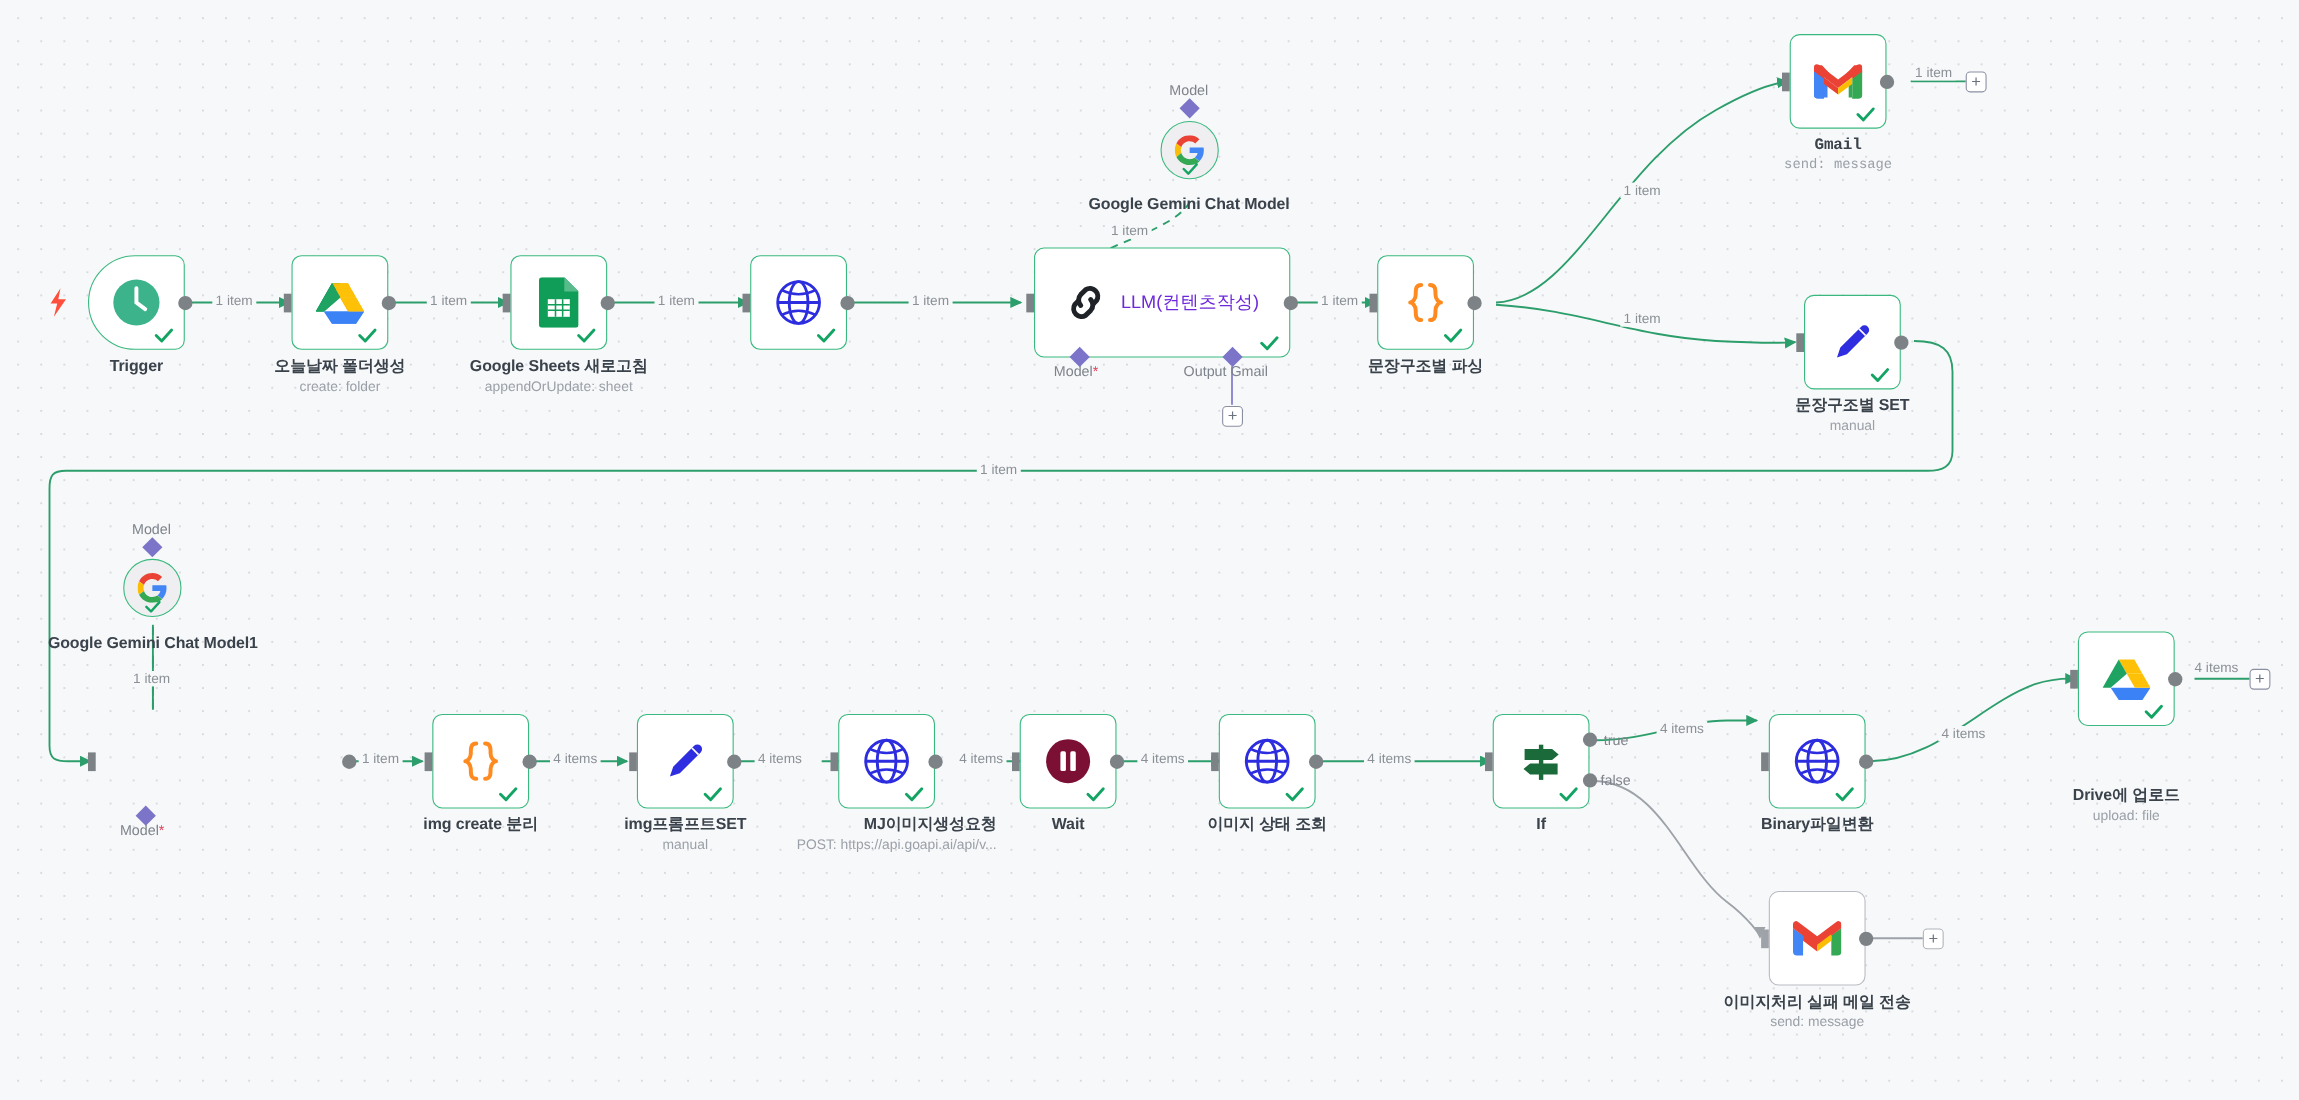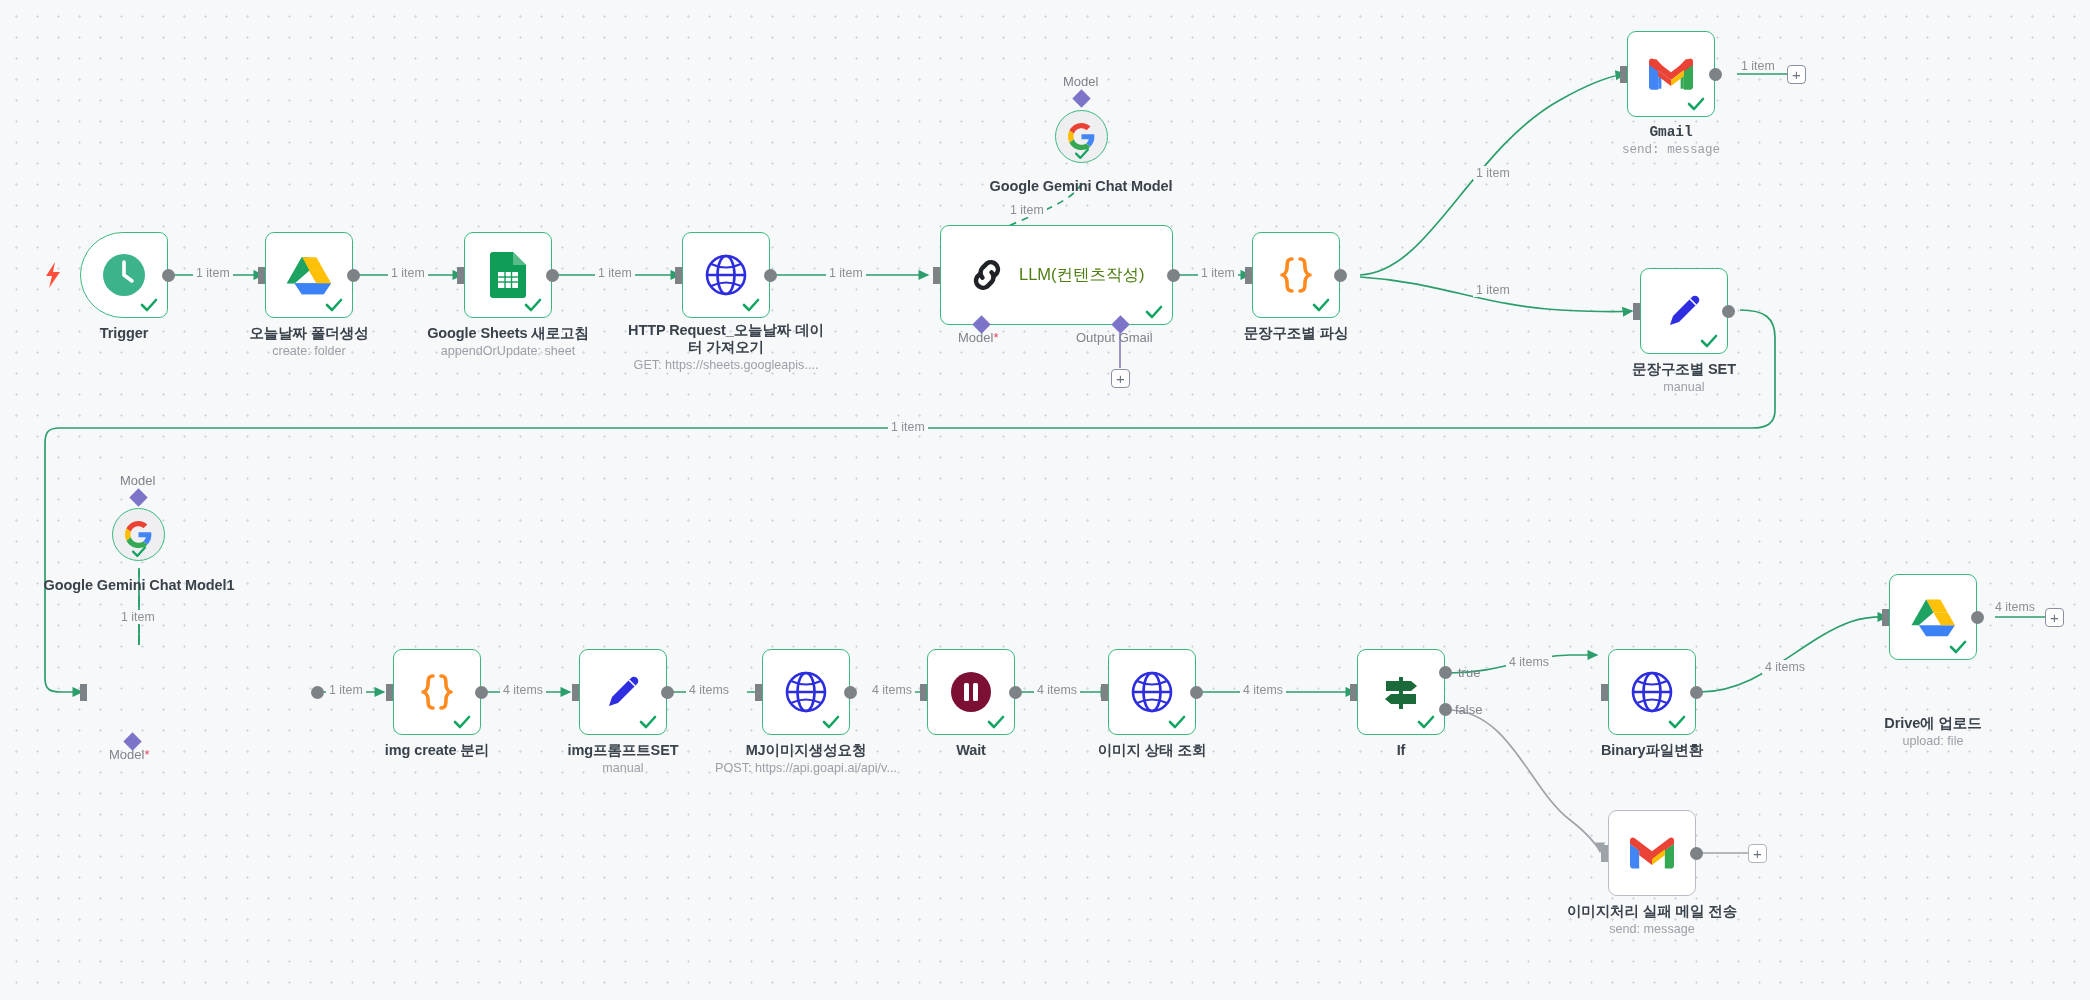--- a/index.html
+++ b/index.html
@@ -34,21 +34,21 @@
   }
   .node.gray { border-color: #b9bcc4; }
   .node.wide { border-radius: 9px; }
   .node-inner {
     display: flex; align-items: center; justify-content: center;
     width: 100%; height: 100%;
     position: relative;
   }
   .node-icon { display: flex; align-items: center; justify-content: center; }
   .node-inline-label {
-    font-size: 16.5px; color: #4d7c0f; font-weight: 400;
+    font-size: 16.5px; color: #6d28d9; font-weight: 400;
     margin-left: 14px; white-space: nowrap;
   }
   .tick {
     position: absolute; right: 8px; bottom: 2px;
     width: 20px; height: 20px; color: #13a463;
     pointer-events: none;
   }
   
   .caption {
     position: absolute;
@@ -264,24 +264,20 @@
           <path d="M7 11 Q22 18 37 11" fill="none" stroke="#2d2de0" stroke-width="2.2"></path>
           <path d="M7 33 Q22 26 37 33" fill="none" stroke="#2d2de0" stroke-width="2.2"></path>
         </svg>
       </span>
       <svg class="tick" viewBox="0 0 20 20">
           <path d="M3 10 L8 15 L17 5" stroke="currentColor" stroke-width="2.6" fill="none" stroke-linecap="round" stroke-linejoin="round"></path>
         </svg>
     </div>
   </div>
   <div class="dot-out" style="left:764px; top:269px;"></div>
-  <div class="caption" style="left:626px; top:322px; width:200px;">
-    <div class="title">HTTP Request_오늘날짜 데이터 가져오기</div>
-    <div class="subtitle">GET: https://sheets.googleapis....</div>
-  </div>
   <div class="edge-label" style="left:595px; top:266px;">1 item</div>
 
   <div class="port-label" style="left:1063px; top:74px;">Model</div>
   <div class="diamond" style="left:1075px; top:92px;"></div>
   <div class="circle-node" style="left:1055px; top:110px;">
     <span class="node-icon">
       <svg width="27" height="27" viewBox="0 0 48 48">
         <path fill="#EA4335" d="M24 9.5c3.5 0 6.6 1.2 9 3.6l6.8-6.8C35.6 2.4 30.2 0 24 0 14.6 0 6.5 5.4 2.6 13.2l7.9 6.1C12.4 13.4 17.7 9.5 24 9.5z"></path>
         <path fill="#4285F4" d="M46.9 24.5c0-1.6-.15-3.2-.43-4.7H24v9h12.9c-.56 2.9-2.2 5.4-4.7 7.1l7.6 5.9c4.4-4.1 7.1-10.2 7.1-17.3z"></path>
         <path fill="#FBBC05" d="M10.5 28.7c-.5-1.5-.8-3-.8-4.7s.3-3.2.8-4.7l-7.9-6.1C1 16.3 0 20 0 24s1 7.7 2.6 10.8l7.9-6.1z"></path>
@@ -485,21 +481,21 @@
           <path d="M7 11 Q22 18 37 11" fill="none" stroke="#2d2de0" stroke-width="2.2"></path>
           <path d="M7 33 Q22 26 37 33" fill="none" stroke="#2d2de0" stroke-width="2.2"></path>
         </svg>
       </span>
       <svg class="tick" viewBox="0 0 20 20">
           <path d="M3 10 L8 15 L17 5" stroke="currentColor" stroke-width="2.6" fill="none" stroke-linecap="round" stroke-linejoin="round"></path>
         </svg>
     </div>
   </div>
   <div class="dot-out" style="left:844px; top:686px;"></div>
-  <div class="caption" style="left:706px; top:742px; width:200px;">
+  <div class="caption" style="left:706px; top:742px; width:200px;text-align:right;">
     <div class="title">MJ이미지생성요청</div>
     <div class="subtitle">POST: https://api.goapi.ai/api/v...</div>
   </div>
   <div class="edge-label" style="left:869px; top:683px;">4 items</div>
 
   <div class="port-in" style="left:920px; top:684px;"></div>
   <div class="node" style="left:927px; top:649px; width:88px; height:86px;">
     <div class="node-inner">
       <span class="node-icon">
         <svg width="44" height="44" viewBox="0 0 44 44">

